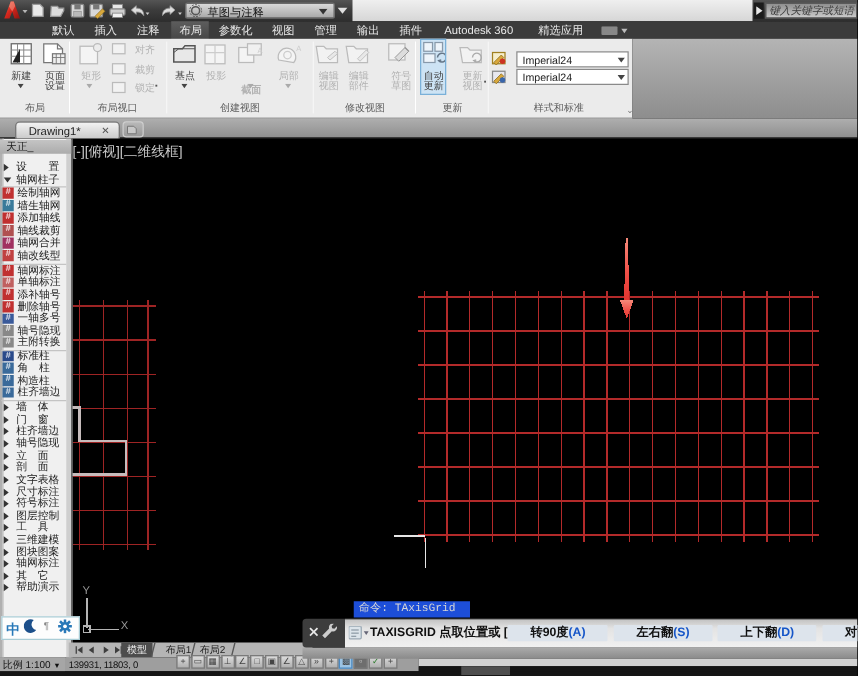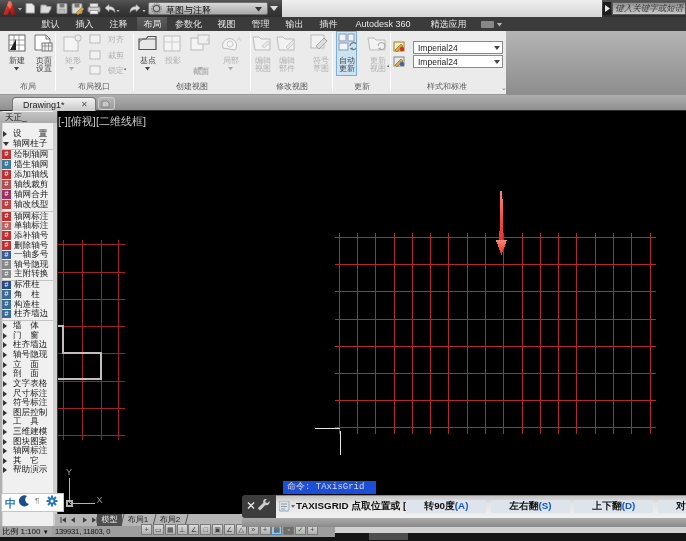--- a/index.html
+++ b/index.html
@@ -518,21 +518,21 @@
   <g fill="#3d3d3d">
         <path d="M3 4 l4 -2.8 v5.6 z"></path>
         <path d="M12 4 l4 -2.8 v5.6 z"></path>
         <path d="M24 1.2 l4 2.8 l-4 2.8 z"></path>
         <path d="M33 1.2 l4 2.8 l-4 2.8 z"></path>
       </g>
   <line x1="2" y1="1" x2="2" y2="7" stroke="#3d3d3d"></line>
       <line x1="38" y1="1" x2="38" y2="7" stroke="#3d3d3d"></line>
 </svg>
 <div class="abs" style="left:97px;top:514px;width:25px;height:12px;background:#4d4d4d;color:#f0f0f0;font-size:8px;text-align:center;line-height:12px;">模型</div>
-<div class="abs" style="left:123px;top:514px;width:30px;height:12px;color:#222;font-size:8px;text-align:center;line-height:12px;">布局1</div>
+<div class="abs" style="left:123px;top:514px;width:30px;height:12px;color:#222;font-size:8px;text-align:right;line-height:12px;">布局1</div>
 <div class="abs" style="left:155px;top:514px;width:30px;height:12px;color:#222;font-size:8px;text-align:center;line-height:12px;">布局2</div>
 <svg class="abs" style="left:120px;top:514px" width="70" height="12">
       <g stroke="#555">
         <line x1="1" y1="12" x2="4" y2="0"></line>
         <line x1="33" y1="12" x2="36" y2="0"></line>
         <line x1="65" y1="12" x2="68" y2="0"></line>
       </g>
     </svg>
 
 <div id="statusrow"></div>

